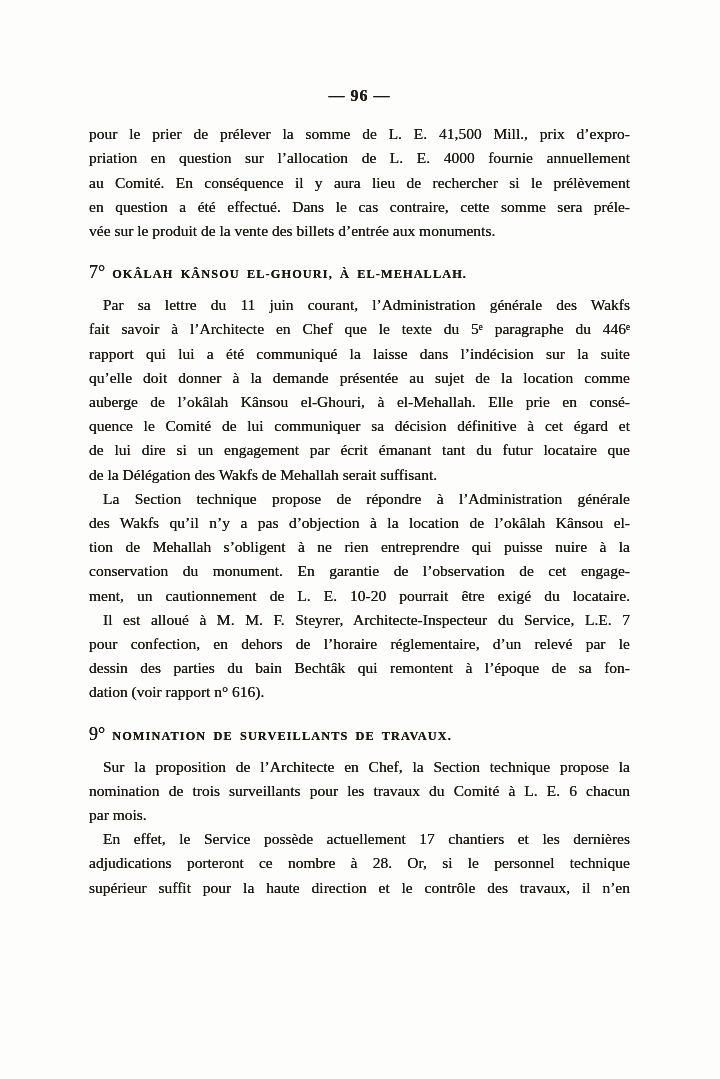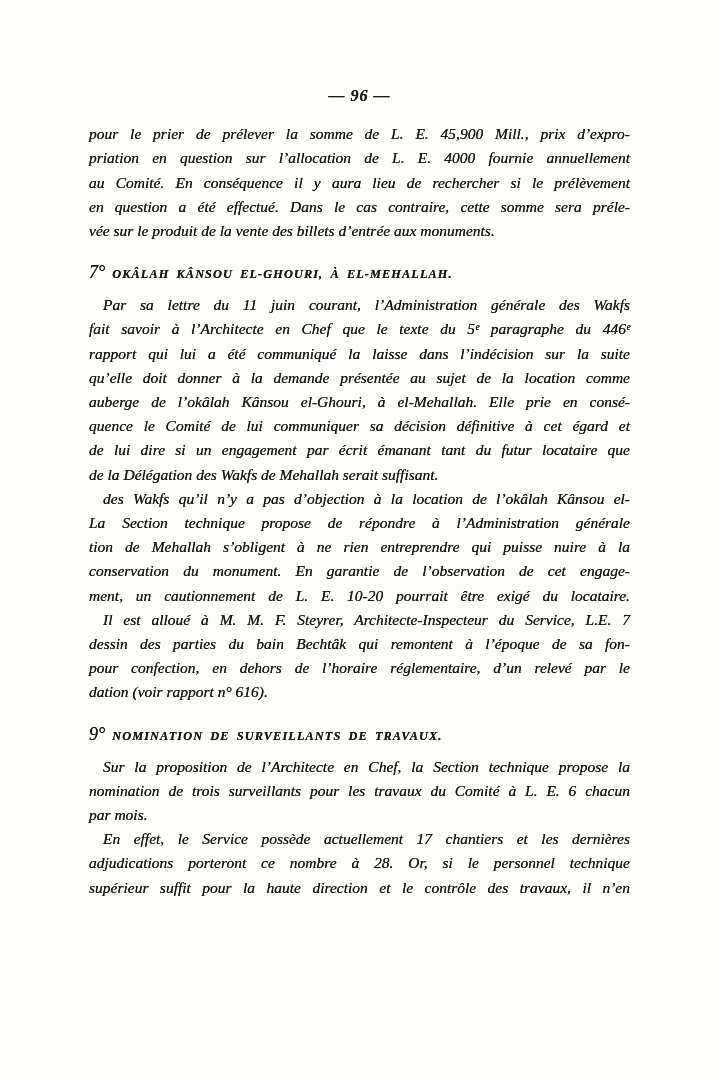--- a/index.html
+++ b/index.html
@@ -8,21 +8,20 @@
     background: #ffffff;
     width: 720px;
     overflow: hidden;
   }
   .page {
     position: relative;
     width: 720px;
     height: 1079px;
     background: #fdfdfc;
     overflow: hidden;
-    font-style: italic;
   }
   .text-col {
     position: absolute;
     left: 89px;
     top: 84px;
     width: 541px;
     font-family: "Liberation Serif", "DejaVu Serif", serif;
     font-size: 15.5px;
     line-height: 24.2px;
     color: #1b1713;
@@ -63,48 +62,48 @@
   }
 </style>
 </head>
 <body>
 
 <div class="page" style="background: rgb(253, 253, 252);">
   <div class="text-col" style="color: rgb(27, 23, 19);">
     <div class="pageno">— 96 —</div>
     <div id="blocks">
         <div class="para">
-          <div class="line">pour le prier de prélever la somme de L. E. 45,900 Mill., prix d’expro-</div>
+          <div class="line">pour le prier de prélever la somme de L. E. 41,500 Mill., prix d’expro-</div>
           <div class="line">priation en question sur l’allocation de L. E. 4000 fournie annuellement</div>
           <div class="line">au Comité. En conséquence il y aura lieu de rechercher si le prélèvement</div>
           <div class="line">en question a été effectué. Dans le cas contraire, cette somme sera préle-</div>
           <div class="line">vée sur le produit de la vente des billets d’entrée aux monuments.</div>
         </div>
         <div class="heading"><span class="num">7°</span><span class="title">OKÂLAH KÂNSOU EL-GHOURI, À EL-MEHALLAH.</span></div>
         <div class="para indent">
           <div class="line">Par sa lettre du 11 juin courant, l’Administration générale des Wakfs</div>
           <div class="line">fait savoir à l’Architecte en Chef que le texte du 5ᵉ paragraphe du 446ᵉ</div>
           <div class="line">rapport qui lui a été communiqué la laisse dans l’indécision sur la suite</div>
           <div class="line">qu’elle doit donner à la demande présentée au sujet de la location comme</div>
           <div class="line">auberge de l’okâlah Kânsou el-Ghouri, à el-Mehallah. Elle prie en consé-</div>
           <div class="line">quence le Comité de lui communiquer sa décision définitive à cet égard et</div>
           <div class="line">de lui dire si un engagement par écrit émanant tant du futur locataire que</div>
           <div class="line">de la Délégation des Wakfs de Mehallah serait suffisant.</div>
         </div>
         <div class="para indent full-last">
+          <div class="line">La Section technique propose de répondre à l’Administration générale</div>
           <div class="line">des Wakfs qu’il n’y a pas d’objection à la location de l’okâlah Kânsou el-</div>
-          <div class="line">La Section technique propose de répondre à l’Administration générale</div>
           <div class="line">tion de Mehallah s’obligent à ne rien entreprendre qui puisse nuire à la</div>
           <div class="line">conservation du monument. En garantie de l’observation de cet engage-</div>
           <div class="line">ment, un cautionnement de L. E. 10-20 pourrait être exigé du locataire.</div>
         </div>
         <div class="para indent">
           <div class="line">Il est alloué à M. M. F. Steyrer, Architecte-Inspecteur du Service, L.E. 7</div>
+          <div class="line">pour confection, en dehors de l’horaire réglementaire, d’un relevé par le</div>
           <div class="line">dessin des parties du bain Bechtâk qui remontent à l’époque de sa fon-</div>
-          <div class="line">pour confection, en dehors de l’horaire réglementaire, d’un relevé par le</div>
           <div class="line">dation (voir rapport n° 616).</div>
         </div>
         <div class="heading"><span class="num">9°</span><span class="title">NOMINATION DE SURVEILLANTS DE TRAVAUX.</span></div>
         <div class="para indent">
           <div class="line">Sur la proposition de l’Architecte en Chef, la Section technique propose la</div>
           <div class="line">nomination de trois surveillants pour les travaux du Comité à L. E. 6 chacun</div>
           <div class="line">par mois.</div>
         </div>
         <div class="para indent full-last">
           <div class="line">En effet, le Service possède actuellement 17 chantiers et les dernières</div>

